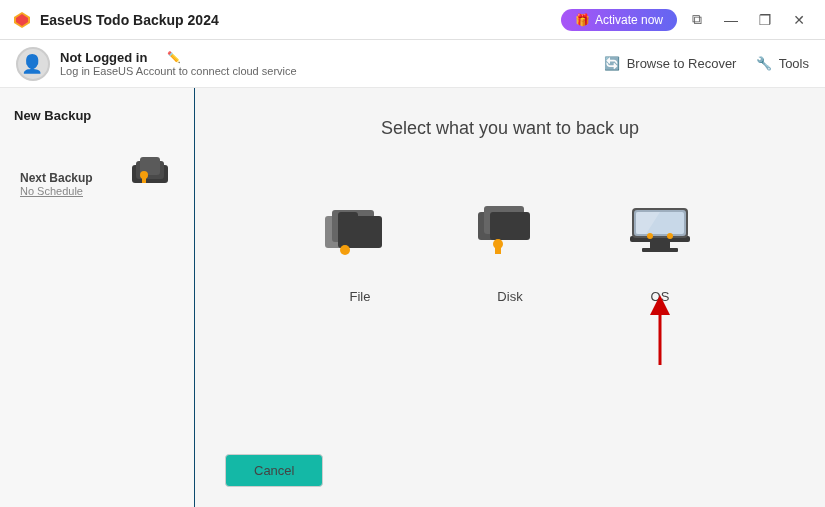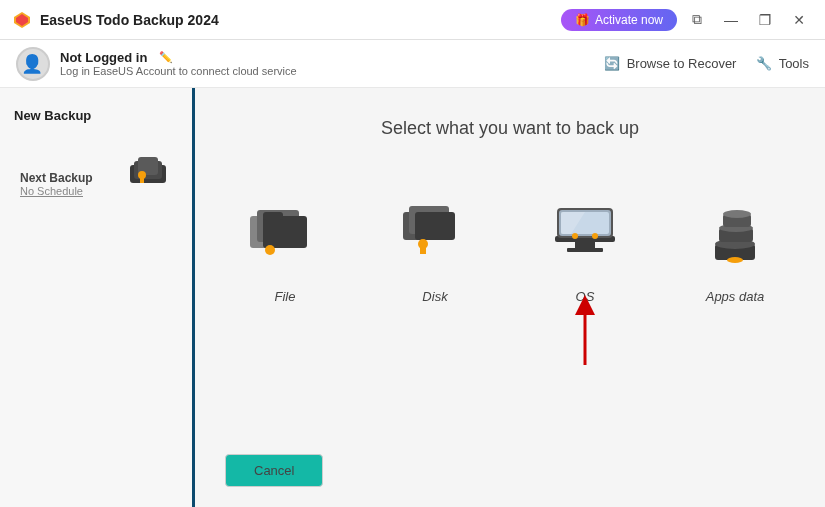--- a/index.html
+++ b/index.html
@@ -95,21 +95,21 @@
       color: #666;
       border: 2px solid #ccc;
     }
     .user-text-wrap {
       display: flex;
       flex-direction: column;
     }
     .user-name-row {
       display: flex;
       align-items: center;
-      gap: 12px;
+      gap: 20px;
       font-size: 13px;
       font-weight: 600;
       color: #222;
     }
     .user-name-row .edit-icon {
       font-size: 11px;
       color: #888;
     }
     .user-sub {
       font-size: 11px;
@@ -134,21 +134,21 @@
     .main-layout {
       display: flex;
       flex: 1;
       overflow: hidden;
     }
 
     
     .sidebar {
       width: 195px;
       background: #f7f7f7;
-      border-right: 3px solid #0c4a6e;
+      border-right: 1px solid #0c4a6e;
       display: flex;
       flex-direction: column;
       padding: 10px 0;
     }
     .sidebar-new-backup {
       padding: 10px 14px 4px 14px;
     }
     .new-backup-label {
       font-size: 13px;
       font-weight: 700;
@@ -195,21 +195,20 @@
       margin-bottom: 40px;
       font-weight: 400;
     }
 
     
     .backup-options {
       display: flex;
       gap: 40px;
       align-items: flex-end;
       margin-bottom: 30px;
-      font-style: italic;
     }
     .backup-option {
       display: flex;
       flex-direction: column;
       align-items: center;
       gap: 10px;
       cursor: pointer;
       padding: 10px;
       border-radius: 8px;
     }
@@ -395,38 +394,20 @@
         <div class="red-arrow">
           <svg width="40" height="80" viewBox="0 0 40 80">
 
             <line x1="20" y1="75" x2="20" y2="20" stroke="#cc0000" stroke-width="3"></line>
 
             <polygon points="20,5 10,25 30,25" fill="#cc0000"></polygon>
           </svg>
         </div>
       </div>
 
-      <div class="backup-option">
-        <div class="icon-wrapper">
-          <svg class="apps-icon-svg" viewBox="0 0 80 80">
-
-            <rect x="20" y="50" width="40" height="16" rx="3" fill="#3a3a3a"></rect>
-            <ellipse cx="40" cy="50" rx="20" ry="5" fill="#555"></ellipse>
-
-            <rect x="24" y="34" width="34" height="14" rx="3" fill="#4a4a4a"></rect>
-            <ellipse cx="41" cy="34" rx="17" ry="4" fill="#666"></ellipse>
-
-            <rect x="28" y="20" width="28" height="13" rx="3" fill="#555"></rect>
-            <ellipse cx="42" cy="20" rx="14" ry="4" fill="#777"></ellipse>
-
-            <ellipse cx="40" cy="66" rx="8" ry="3" fill="#f59e0b"></ellipse>
-          </svg>
-        </div>
-        <span class="backup-option-label">Apps data</span>
-      </div>
 
     </div>
 
     <div class="cancel-btn">
       <button class="cancel-button">Cancel</button>
     </div>
 
   </div>
 
 </div>

